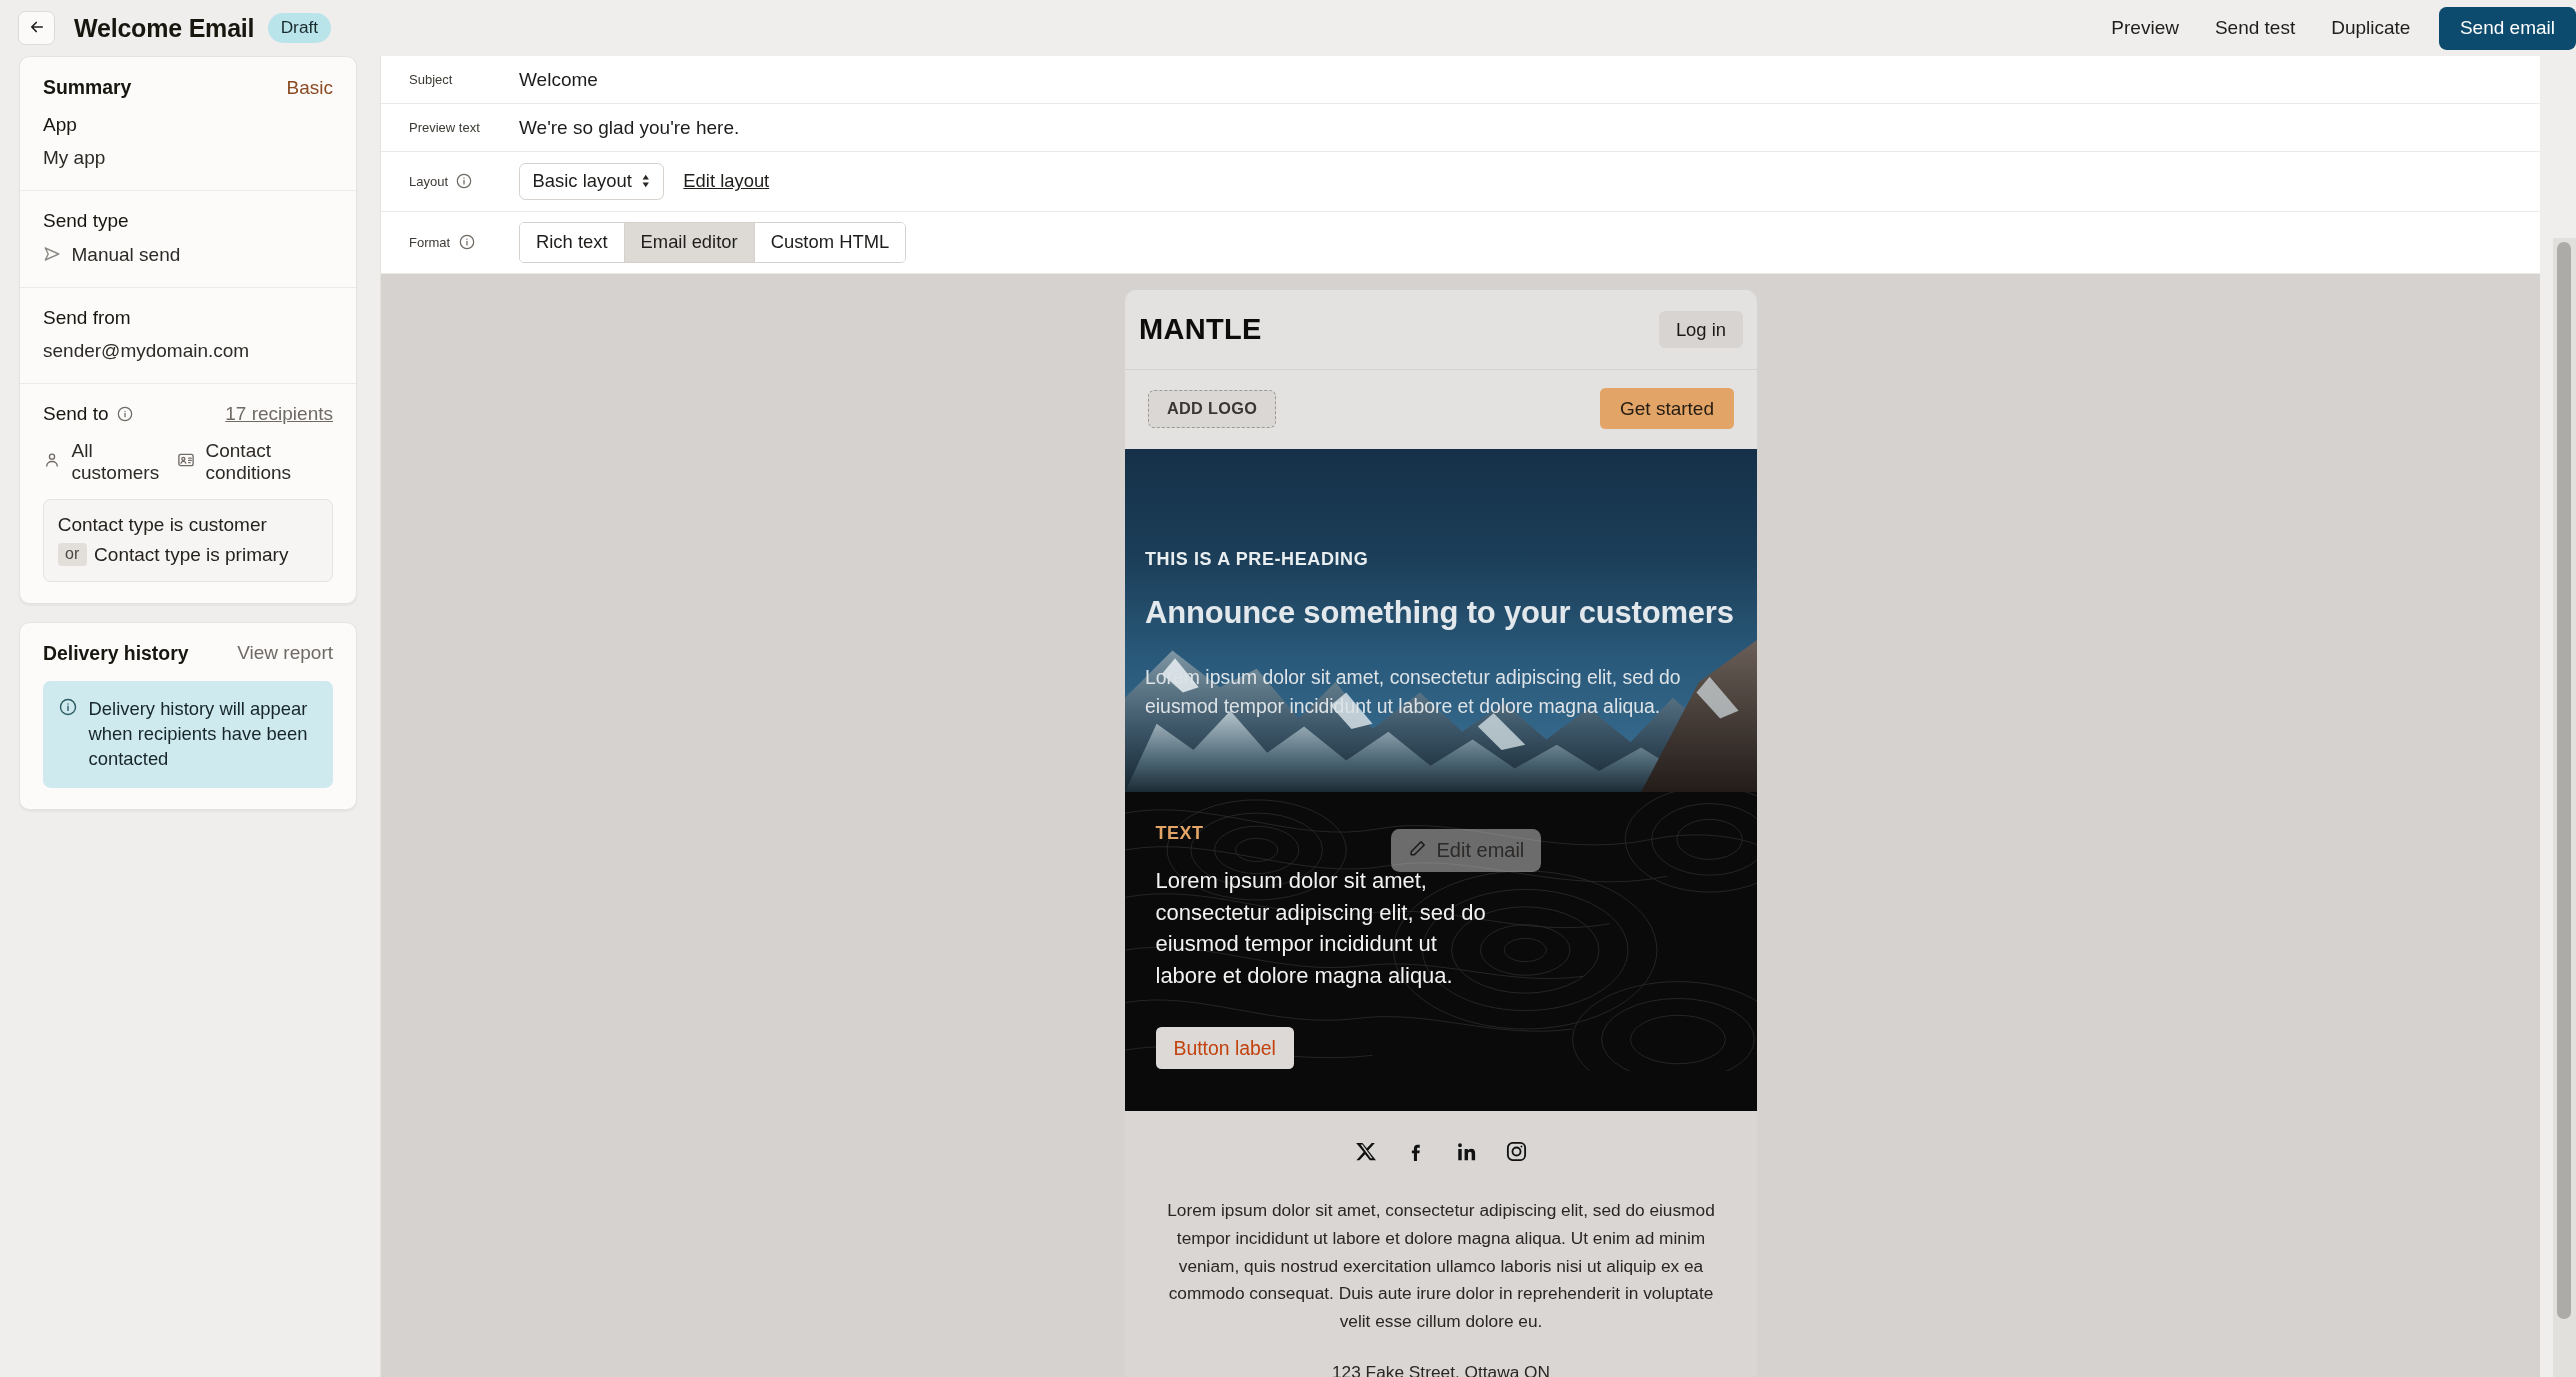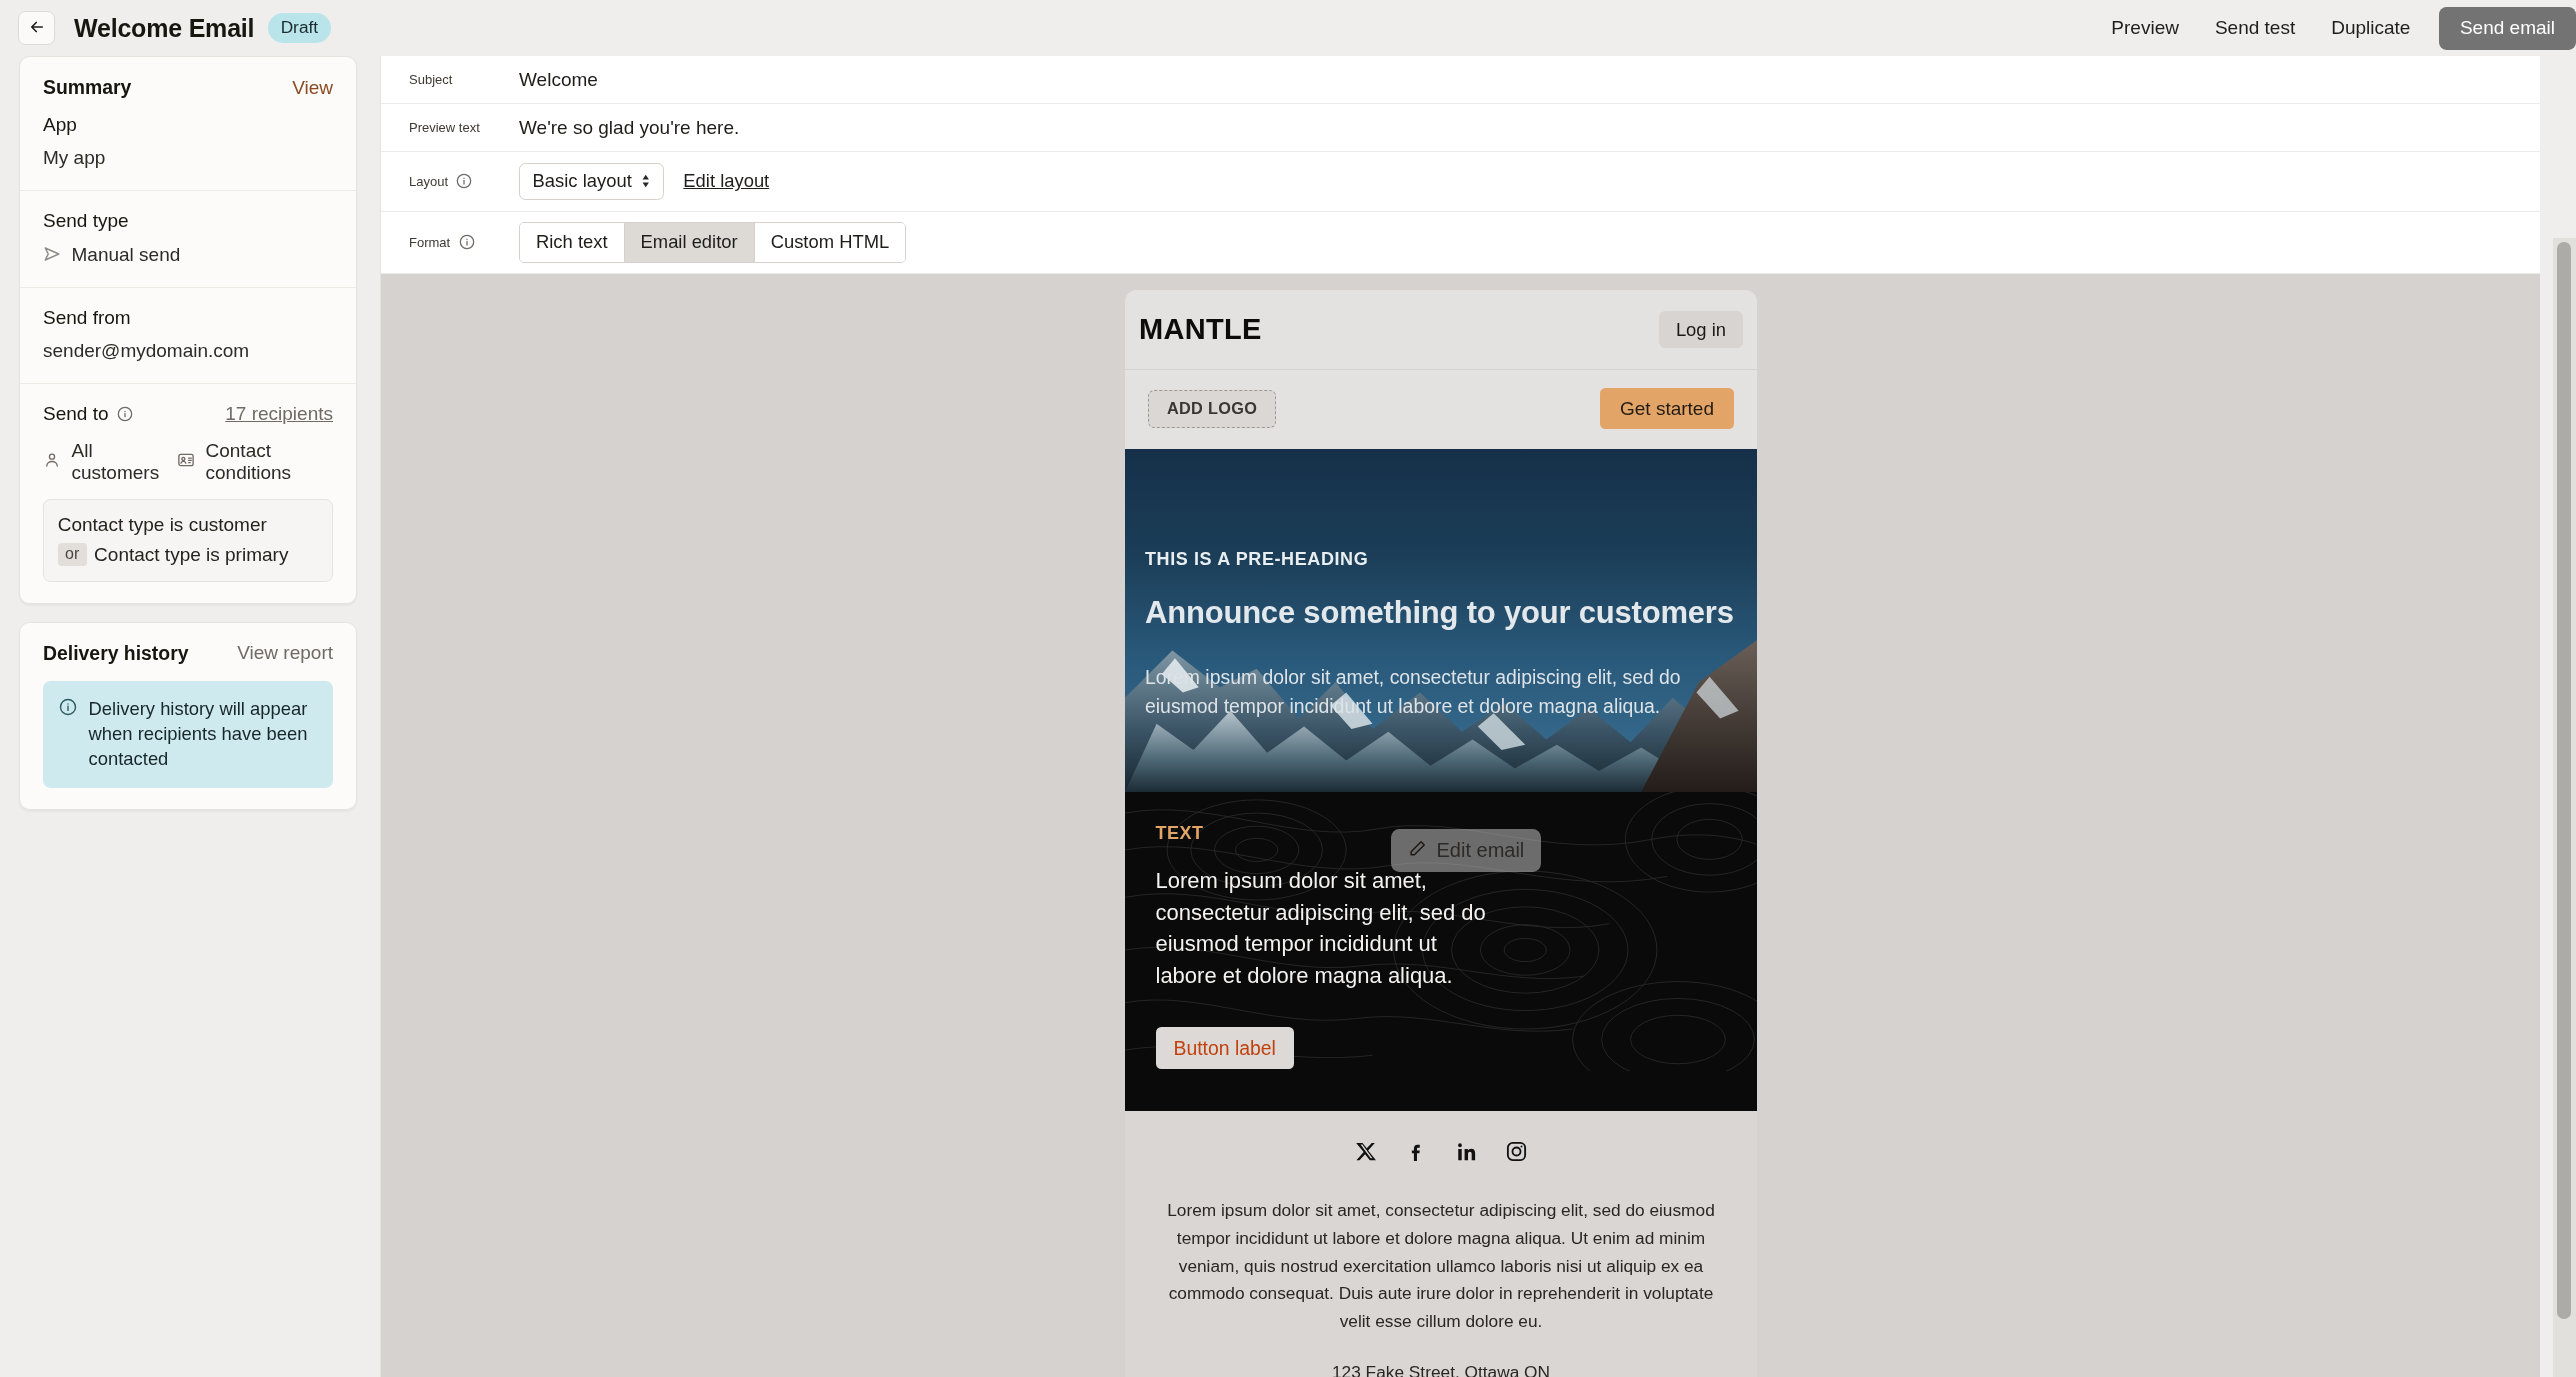--- a/index.html
+++ b/index.html
@@ -35,21 +35,21 @@
   }
   .topbar-actions {
     margin-left: auto; 
     display: flex; align-items: center; gap: 0;
   }
   .tb-link {
     font-size: 19px; color: #201e1b; padding: 7.4px 18px; cursor: pointer;
     background: none; border: none; font-family: inherit;
   }
   .tb-primary {
-    background: #737373; color: #ffffff; border-radius: 7.4px;
+    background: #0c4a6e; color: #ffffff; border-radius: 7.4px;
     font-size: 19px; padding: 10.5px 21px; margin-left: 10.5px; cursor: pointer;
     border: none; font-family: inherit;
   }
 
   
   .sidebar {
     position: absolute; left: 19px; top: 56px; width: 338px;
     display: flex; flex-direction: column; gap: 18px; align-items: center;
   }
   .card {
@@ -247,21 +247,21 @@
   </div>
 </div>
 
 <div class="sidebar">
 
   <div class="card">
 
     <div class="card-section">
       <div class="row-head">
         <div class="sec-title">Summary</div>
-        <div class="link-accent">View</div>
+        <div class="link-accent">Basic</div>
       </div>
       <div class="field-label" style="margin-top:14.7px">App</div>
       <div class="field-value">My app</div>
     </div>
 
     <div class="card-section">
       <div class="field-label">Send type</div>
       <div class="value-with-icon">
         <span>
           <svg viewBox="0 0 24 24" fill="none" stroke="#8e8a85" stroke-width="1.9" stroke-linejoin="round">

